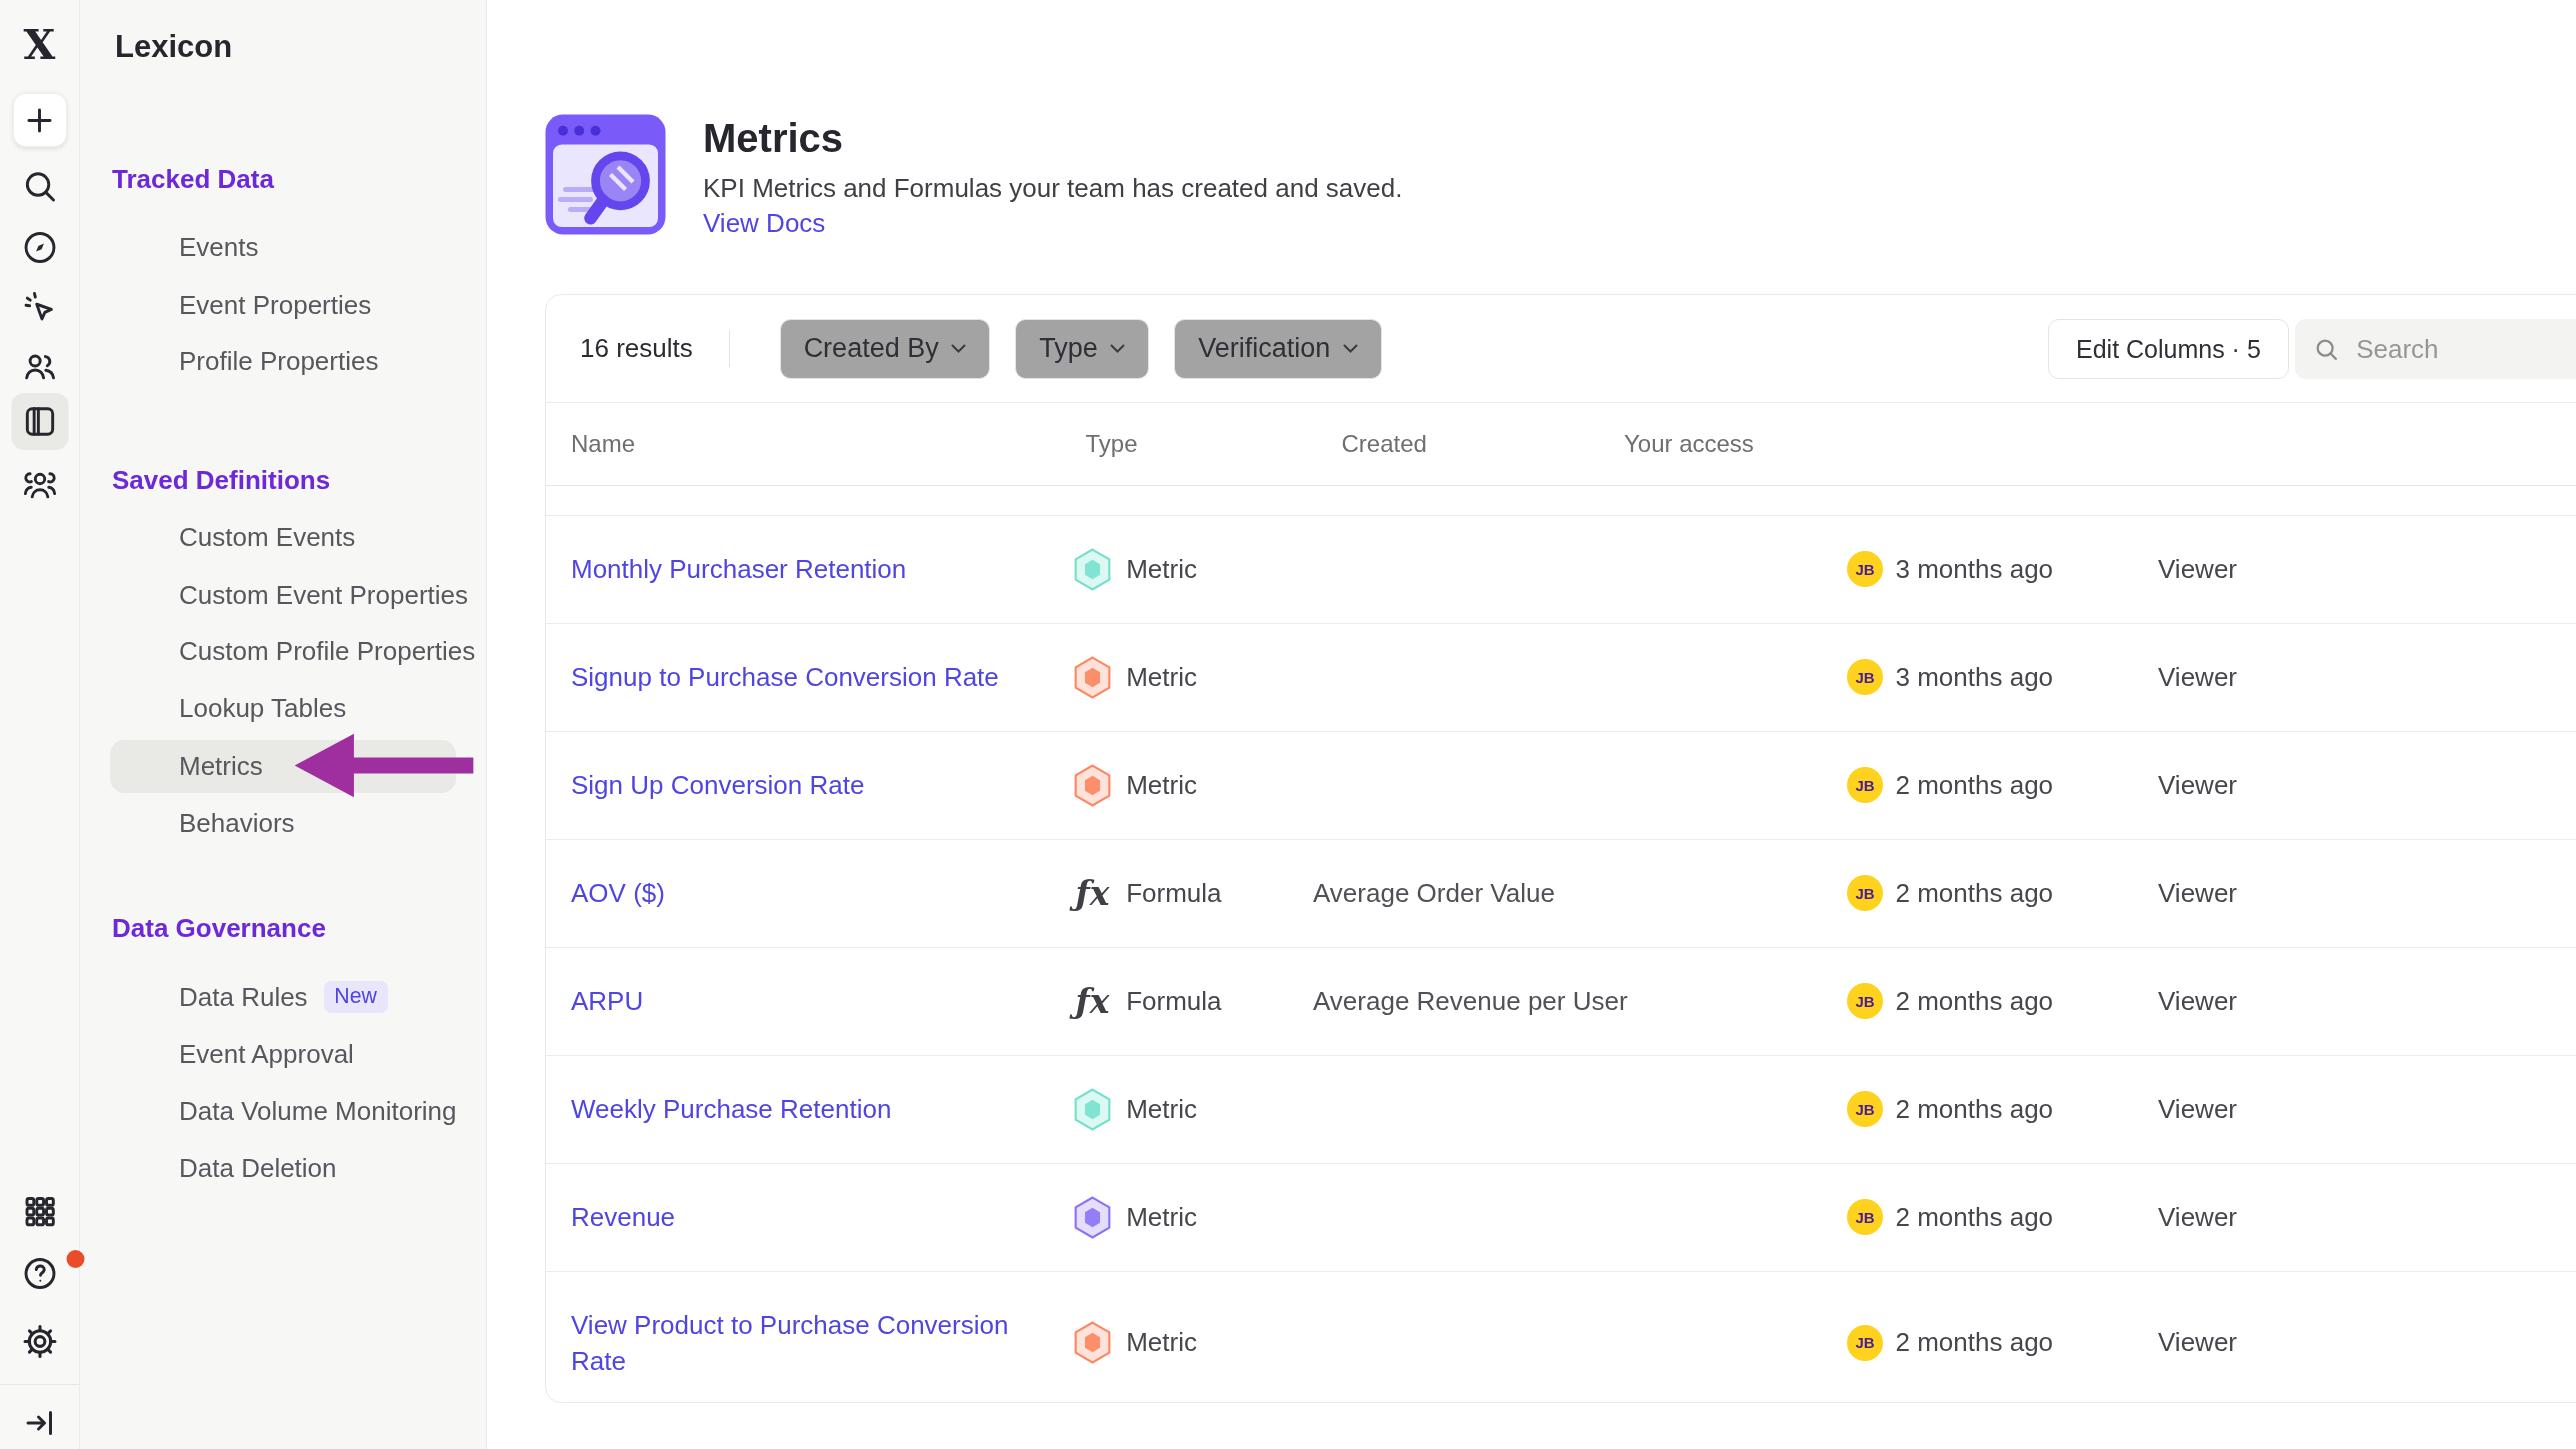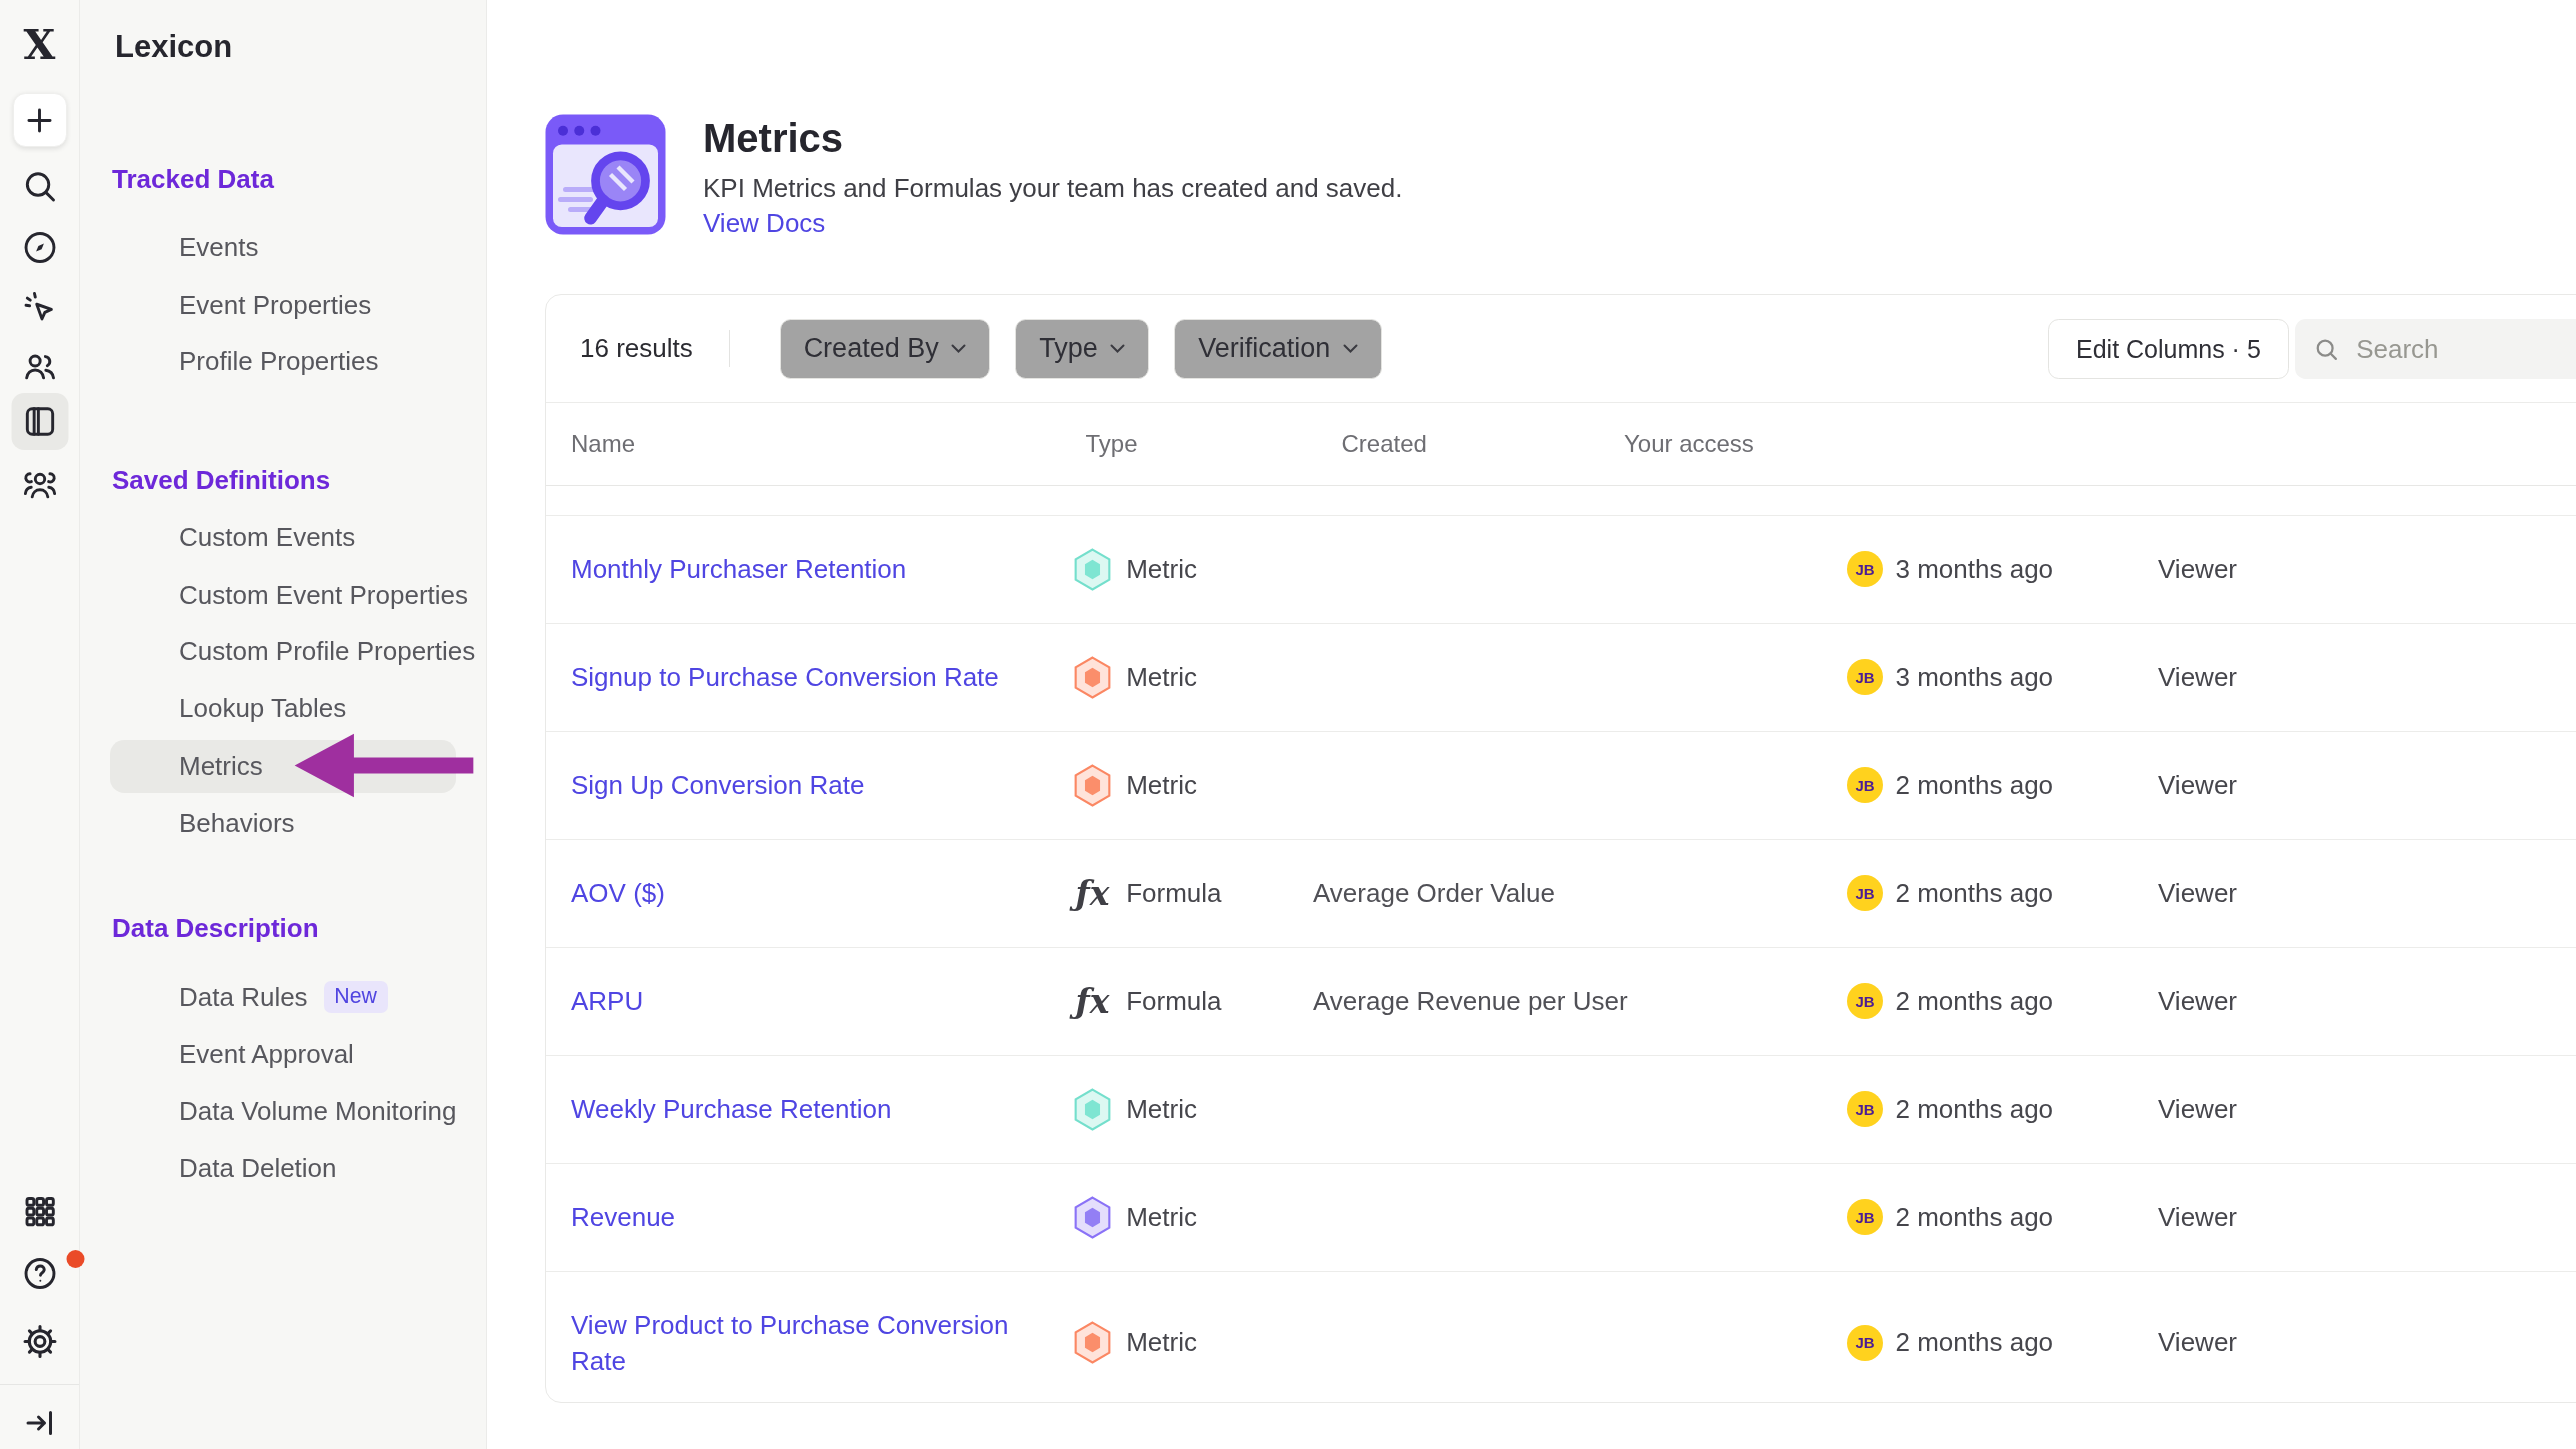--- a/index.html
+++ b/index.html
@@ -194,21 +194,21 @@
 
     <div class="ssection" style="top:449px;margin-top:12px;">Saved Definitions</div>
     <div class="srow" style="top:518px;">Custom Events</div>
     <div class="srow" style="top:576px;">Custom Event Properties</div>
     <div class="srow" style="top:632px;">Custom Profile Properties</div>
     <div class="srow" style="top:689px;">Lookup Tables</div>
     <div class="metrics-pill"></div>
     <div class="srow" style="top:747px;">Metrics</div>
     <div class="srow" style="top:804px;">Behaviors</div>
 
-    <div class="ssection" style="top:909px;">Data Description</div>
+    <div class="ssection" style="top:909px;">Data Governance</div>
     <div class="srow" style="top:978px;">
       <span>Data Rules</span><span class="badge-new">New</span>
     </div>
     <div class="srow" style="top:1035px;">Event Approval</div>
     <div class="srow" style="top:1092px;">Data Volume Monitoring</div>
     <div class="srow" style="top:1149px;">Data Deletion</div>
   </div>
 
   <svg class="anno-arrow" width="180" height="69" viewBox="0 0 202 78">
     <polygon points="0,39 67,3 67,30 202,30 202,48 67,48 67,75" fill="#9f2f9f"></polygon>

